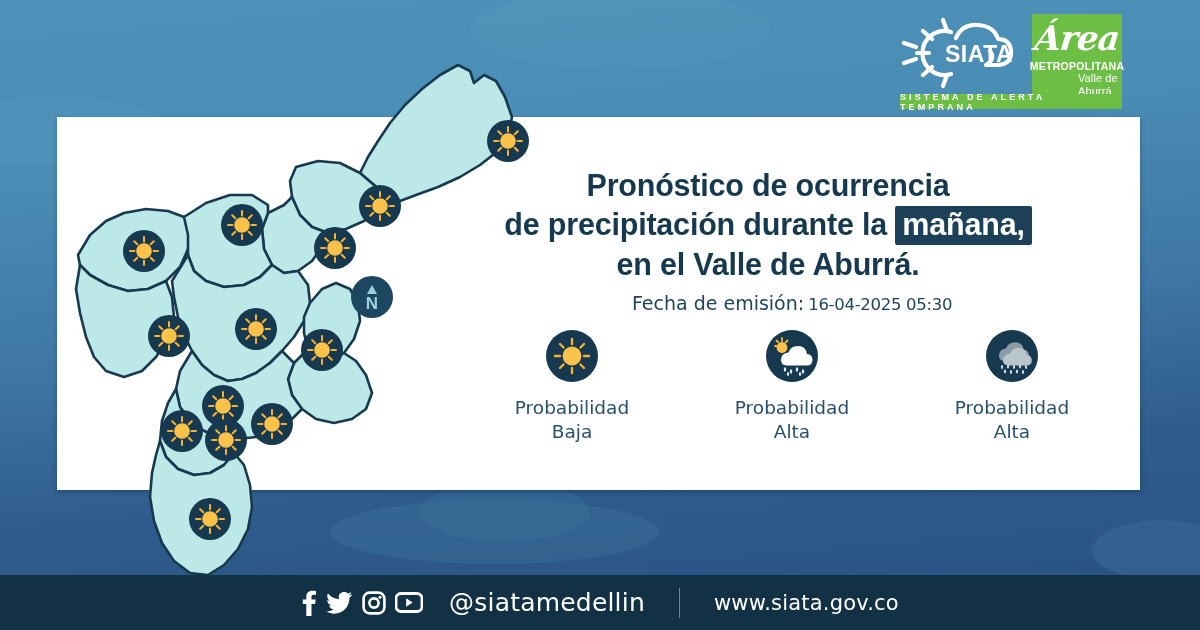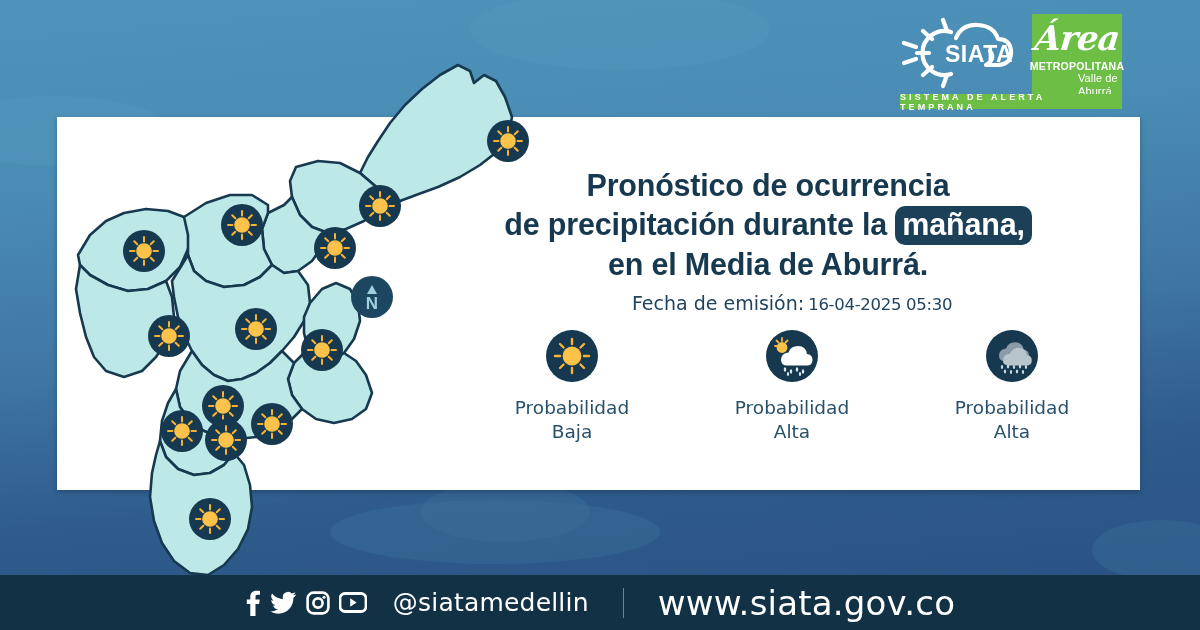--- a/index.html
+++ b/index.html
@@ -31,21 +31,21 @@
     display:flex; align-items:center; justify-content:center; gap:8px;
   }
   .social { display:flex; align-items:center; gap:9px; }
   .social svg { display:block; }
   .handle {
     color:#ffffff; font-size:25px; letter-spacing:.2px; margin-left:18px;
     font-family:"DejaVu Sans", sans-serif; font-weight:400;
   }
   .fdiv { width:1px; height:30px; background:#6c8596; margin:0 26px; }
   .weburl {
-    color:#ffffff; font-size:34px; letter-spacing:.2px;
+    color:#ffffff; font-size:21px; letter-spacing:.2px;
     font-family:"DejaVu Sans", sans-serif; font-weight:400;
   }
 
   
   .logos { position:absolute; right:78px; top:14px; display:flex; align-items:flex-start; gap:8px; }
   .siata-logo { width:125px; height:78px; position:relative; }
   .area-logo {
     width:90px; height:80px; background:#6dbe45;
     display:flex; flex-direction:column; align-items:center; justify-content:flex-start;
     padding-top:2px; position:relative;
@@ -65,21 +65,21 @@
     color:#ffffff; font-size:9px; font-weight:700; letter-spacing:3.1px;
   }
 
   
   .headline {
     position:absolute; left:438px; top:166px; width:660px;
     text-align:center; color:#17394f;
     font-size:30.5px; font-weight:700; line-height:39px; letter-spacing:-.2px;
   }
   .hl-mark {
-    background:#1b4058; color:#ffffff; padding:2px 7px 4px 7px; border-radius:10px;
+    background:#1b4058; color:#ffffff; padding:2px 7px 4px 7px; border-radius:2px;
     display:inline-block; line-height:33px;
   }
   .emission {
     position:absolute; left:462px; top:292px; width:660px;
     text-align:center; color:#20445d; font-size:19px; font-weight:400;
   }
   .emission .lbl { font-family:"DejaVu Sans", sans-serif; }
   .emission .val { font-size:16.5px; letter-spacing:-.3px; margin-left:4px; font-family:"DejaVu Sans", sans-serif; }
 
   .legend { position:absolute; left:462px; top:330px; width:660px; display:flex; }
@@ -363,21 +363,21 @@
         </div>
       </div>
   </div>
 
   <div class="headline">
     <div>Pronóstico de ocurrencia</div>
     <div>
       <span>de precipitación durante la</span>
       <span class="hl-mark">mañana,</span>
     </div>
-    <div>en el Media de Aburrá.</div>
+    <div>en el Valle de Aburrá.</div>
   </div>
 
   <div class="emission">
     <span class="lbl">Fecha de emisión:</span><span class="val">16-04-2025 05:30</span>
   </div>
 
   <div class="legend">
     <div class="legend-item">
       <div class="legend-icon">
         <svg width="52" height="52" viewBox="0 0 52 52">

